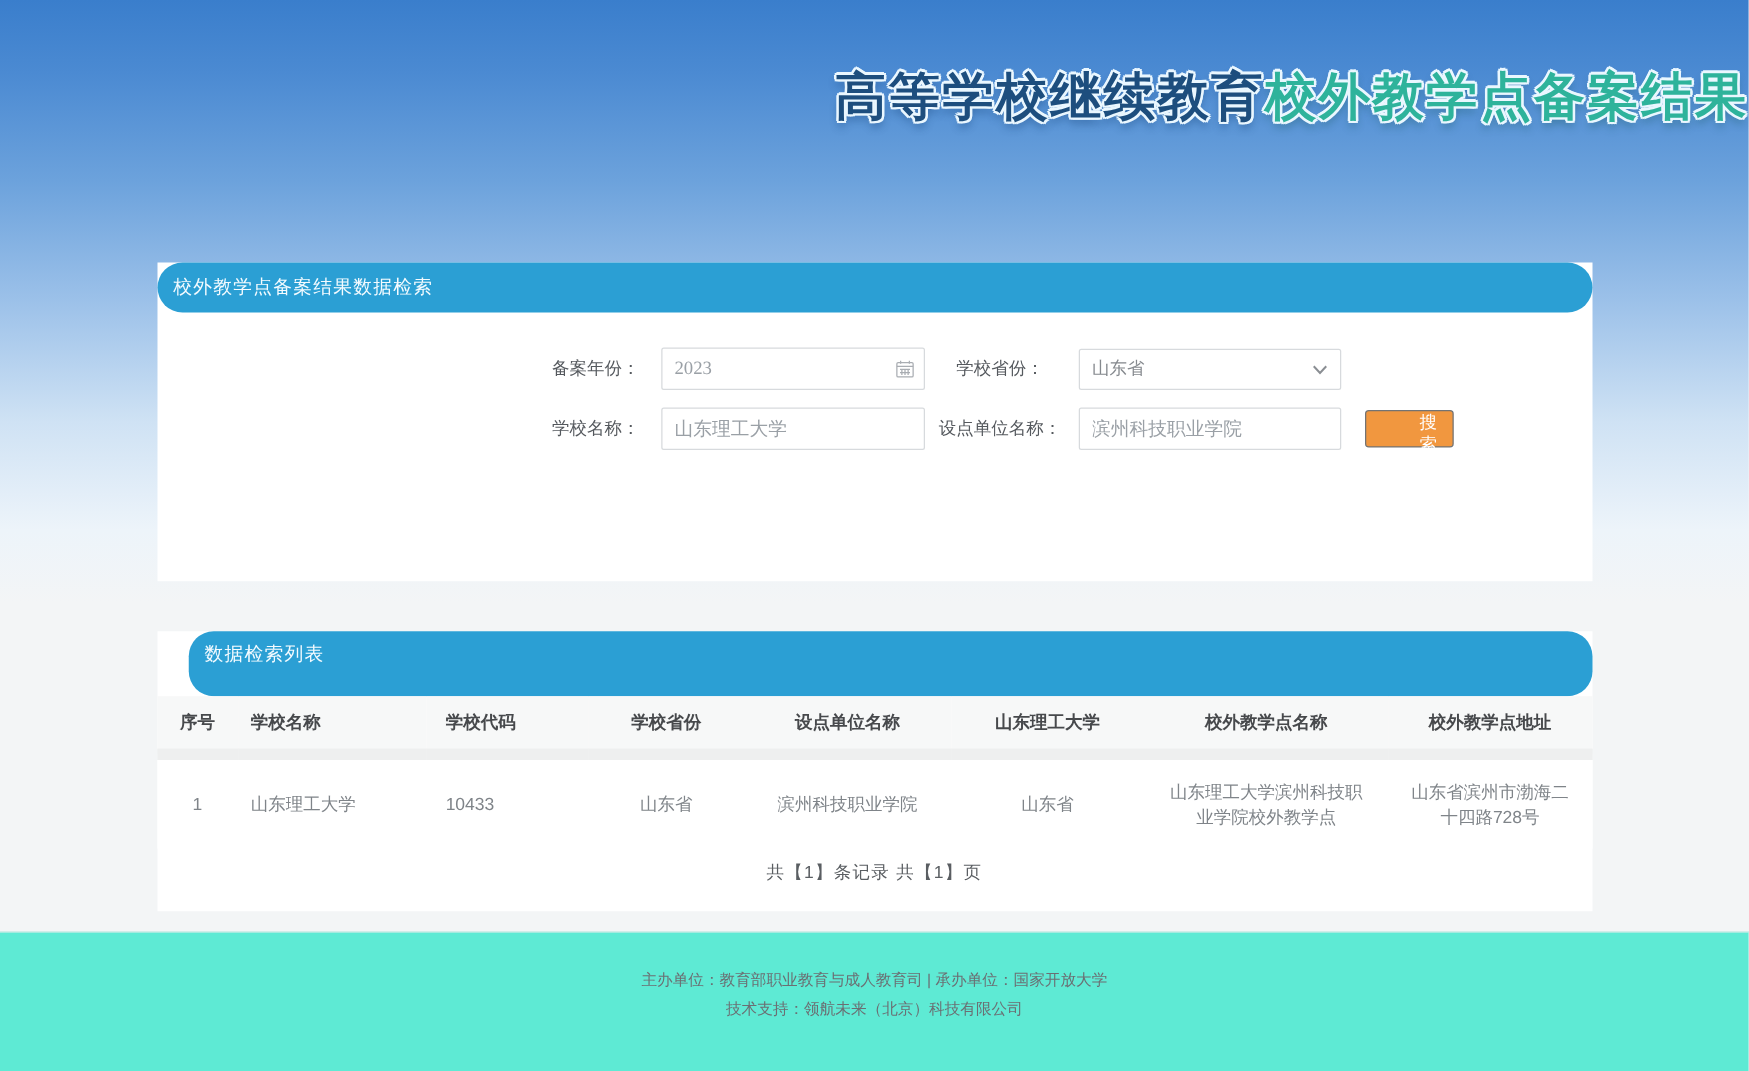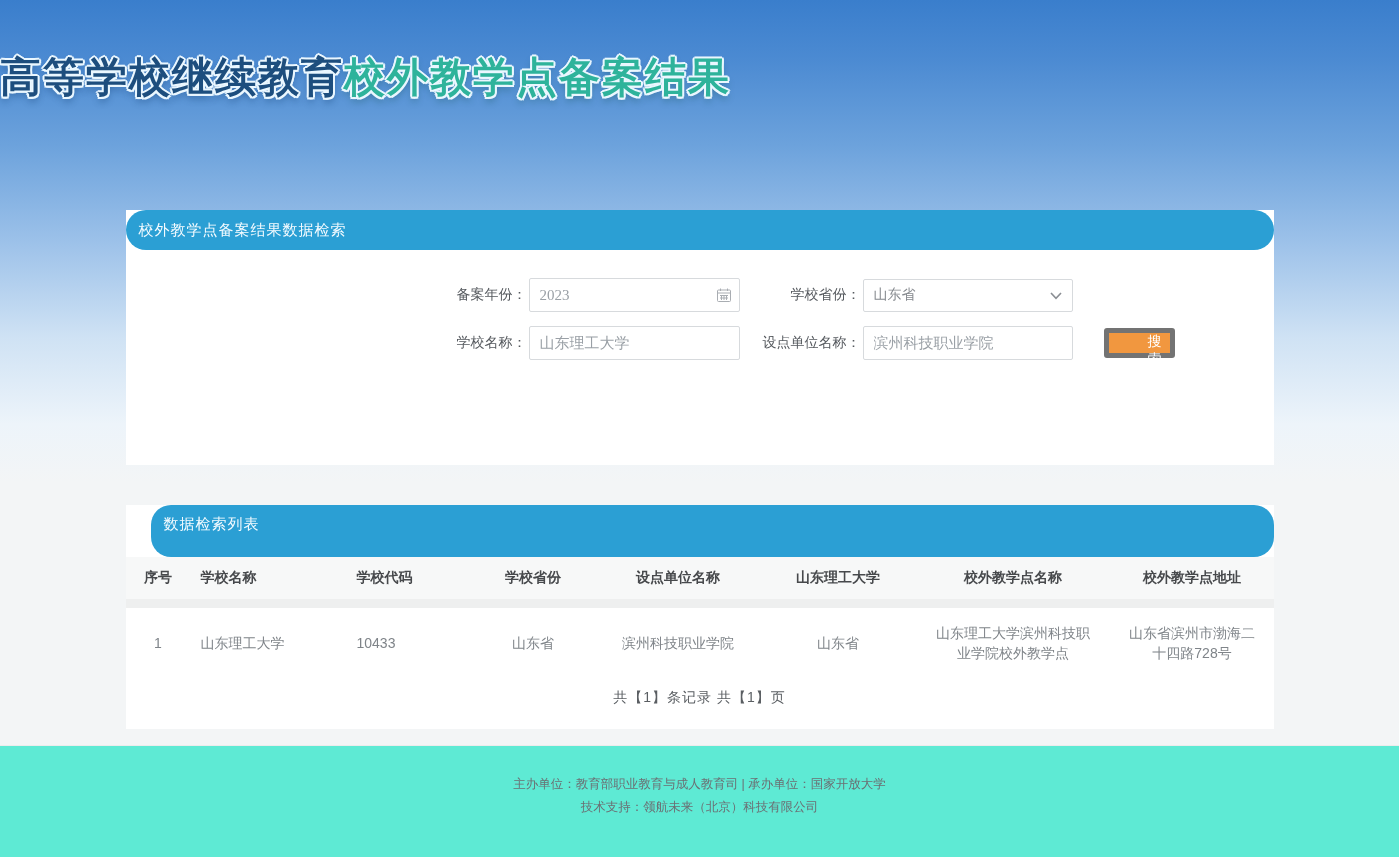--- a/index.html
+++ b/index.html
@@ -12,21 +12,21 @@
   }
   
   .hero-bg {
     position:absolute; top:0; left:0; right:0; height:482px;
     background:linear-gradient(180deg,
       #3a7ecc 0%, #4b8ad2 12%, #6ca2dc 30%, #9cc1e9 50%,
       #cfe2f4 70%, #edf4fa 88%, #f3f5f6 100%);
   }
   .hero-title {
     position:absolute; top:50px; left:0; width:100%;
-    text-align:left;
+    text-align:right;
     font-size:41px; font-weight:bold; letter-spacing:2px;
     white-space:nowrap;
   }
   .hero-title .t1 {
     color:#1d4e7e;
     text-shadow:2px 0 0 #eaf7ff,-2px 0 0 #eaf7ff,0 2px 0 #eaf7ff,0 -2px 0 #eaf7ff,
       1.5px 1.5px 0 #eaf7ff,-1.5px -1.5px 0 #eaf7ff,1.5px -1.5px 0 #eaf7ff,-1.5px 1.5px 0 #eaf7ff,
       0 5px 7px rgba(15,60,110,.45);
   }
   .hero-title .t2 {
@@ -41,38 +41,38 @@
   .panel-head {
     background:#2b9fd4; color:#f4fbff; font-size:15px;
     height:40px; line-height:40px; padding-left:13px;
     letter-spacing:1px;
     border-radius:20px;
   }
   .panel-head.slim { height:52px; line-height:38px;margin-left:25px; }
   
   .search-body { height:215px; padding-top:28px; }
   .form-row { display:flex; align-items:center; height:34px; margin:0 0 14px 301px; }
-  .f-label { width:100px; text-align:right; font-size:14px; color:#55595e; margin-right:2px; white-space:nowrap; }
+  .f-label { width:100px; text-align:center; font-size:14px; color:#55595e; margin-right:2px; white-space:nowrap; }
   .f-label.wide { width:121px; }
   .inp-wrap { position:relative; width:211px; height:34px; }
   .inp-wrap input {
     width:100%; height:100%; border:1px solid #d7dadd; border-radius:2px;
     padding:0 30px 0 10px; font-size:15px; color:#9aa0a6; background:#fff; outline:none;
     font-family:Liberation Serif, serif;
   }
   .inp-wrap.plain input { padding-right:10px; }
   .cal-ico { position:absolute; right:8px; top:9px; cursor:pointer; }
   .fake-select {
     width:210px; height:33px; border:1px solid #d7dadd; border-radius:2px;
     background:#fff; display:flex; align-items:center; justify-content:space-between;
     padding:0 10px; font-size:14px; color:#85898e; cursor:pointer;
   }
   .search-btn {
-    margin-left:31px; width:71px; height:30px;
-    background:#f1973f; border:5px solid #737373; border-radius:3px;
+    margin-left:19px; width:71px; height:30px;
+    background:#f1973f; border:1px solid #737373; border-radius:3px;
     color:#fff; font-size:14px; cursor:pointer; font-family:inherit;
     letter-spacing:2px;
     padding-left:33px;
   }
   
   .table-panel { margin-top:40px; }
   table { width:100%; border-collapse:collapse; table-layout:fixed; }
   th {
     height:46px; background:#f7f8f8; border-bottom:9px solid #eeefef;
     font-size:14px; color:#47494c; font-weight:bold;

